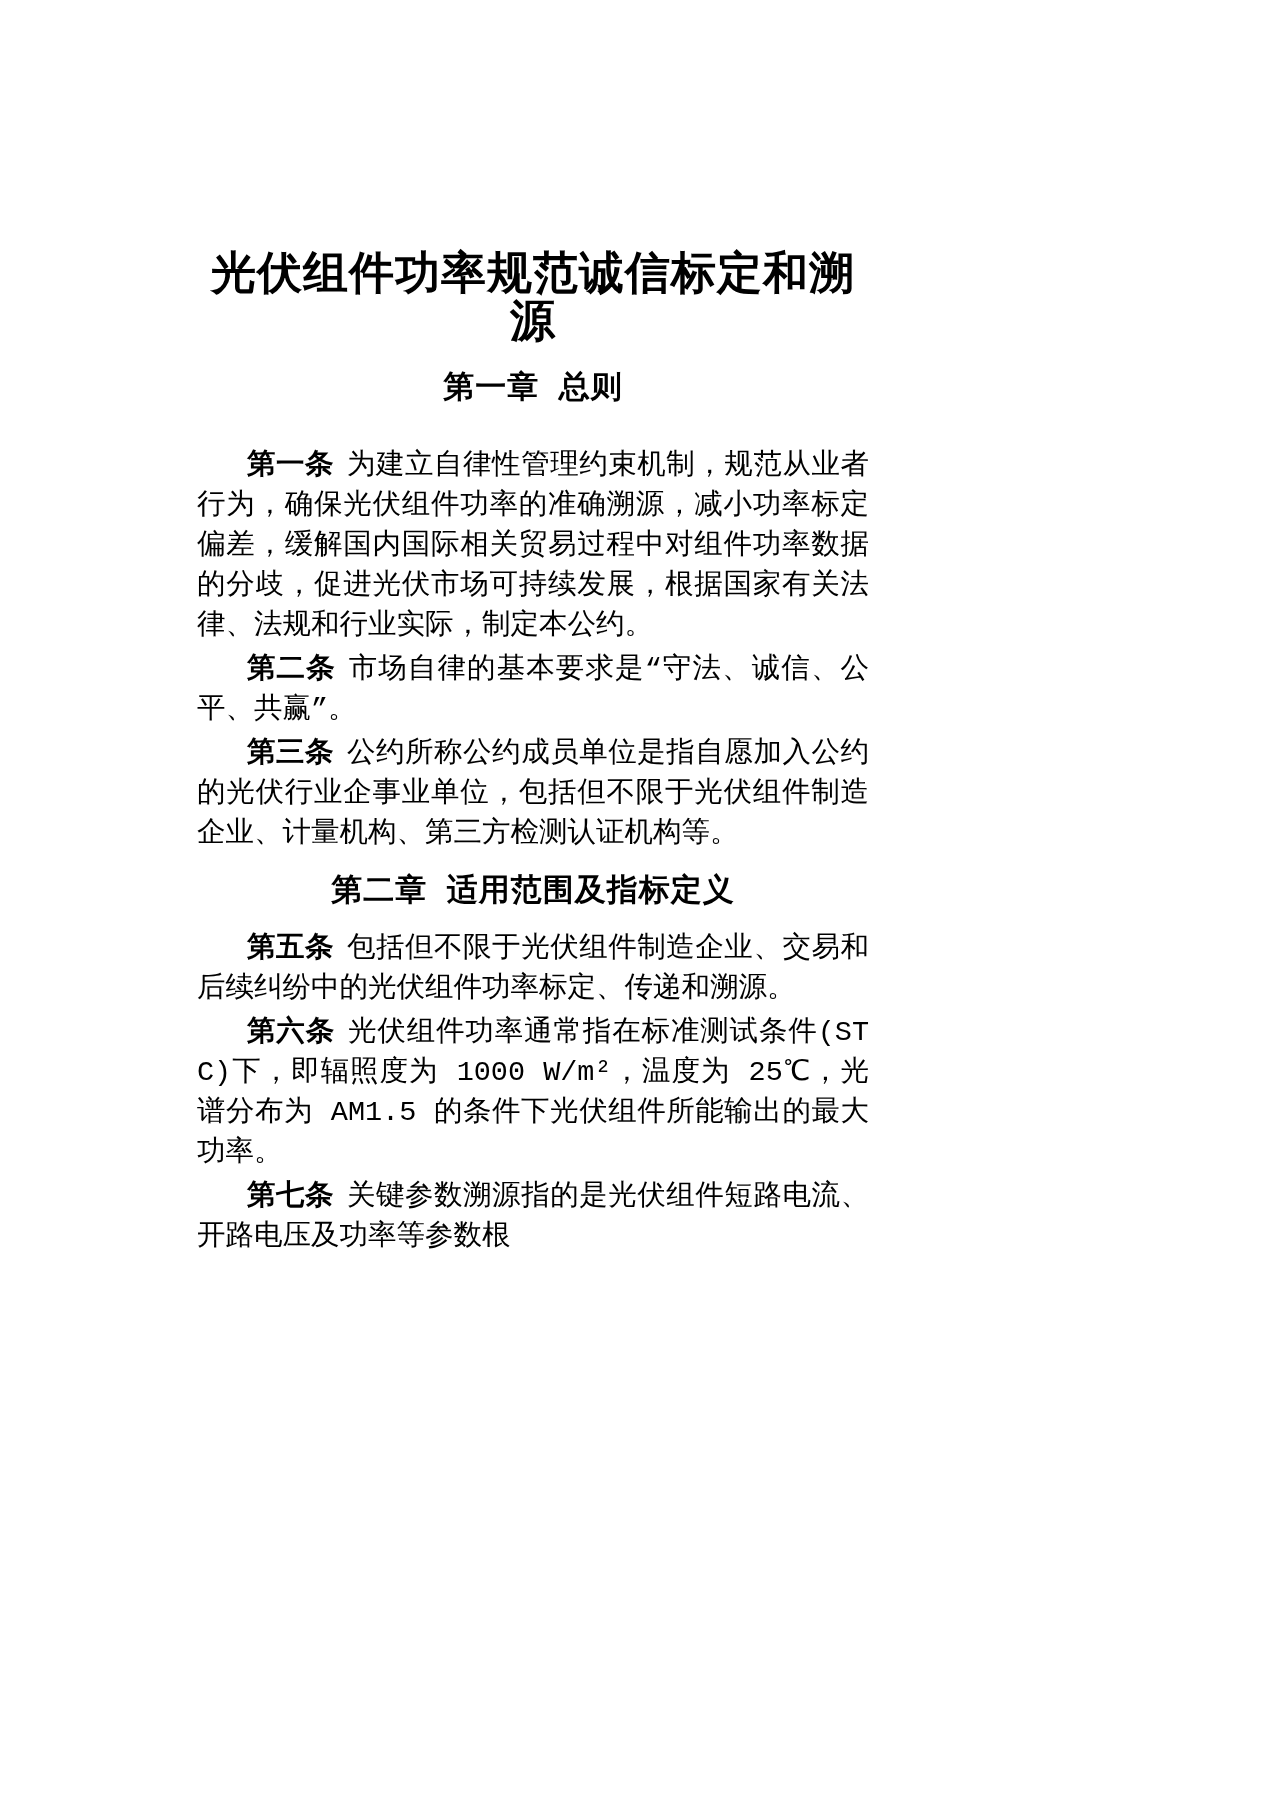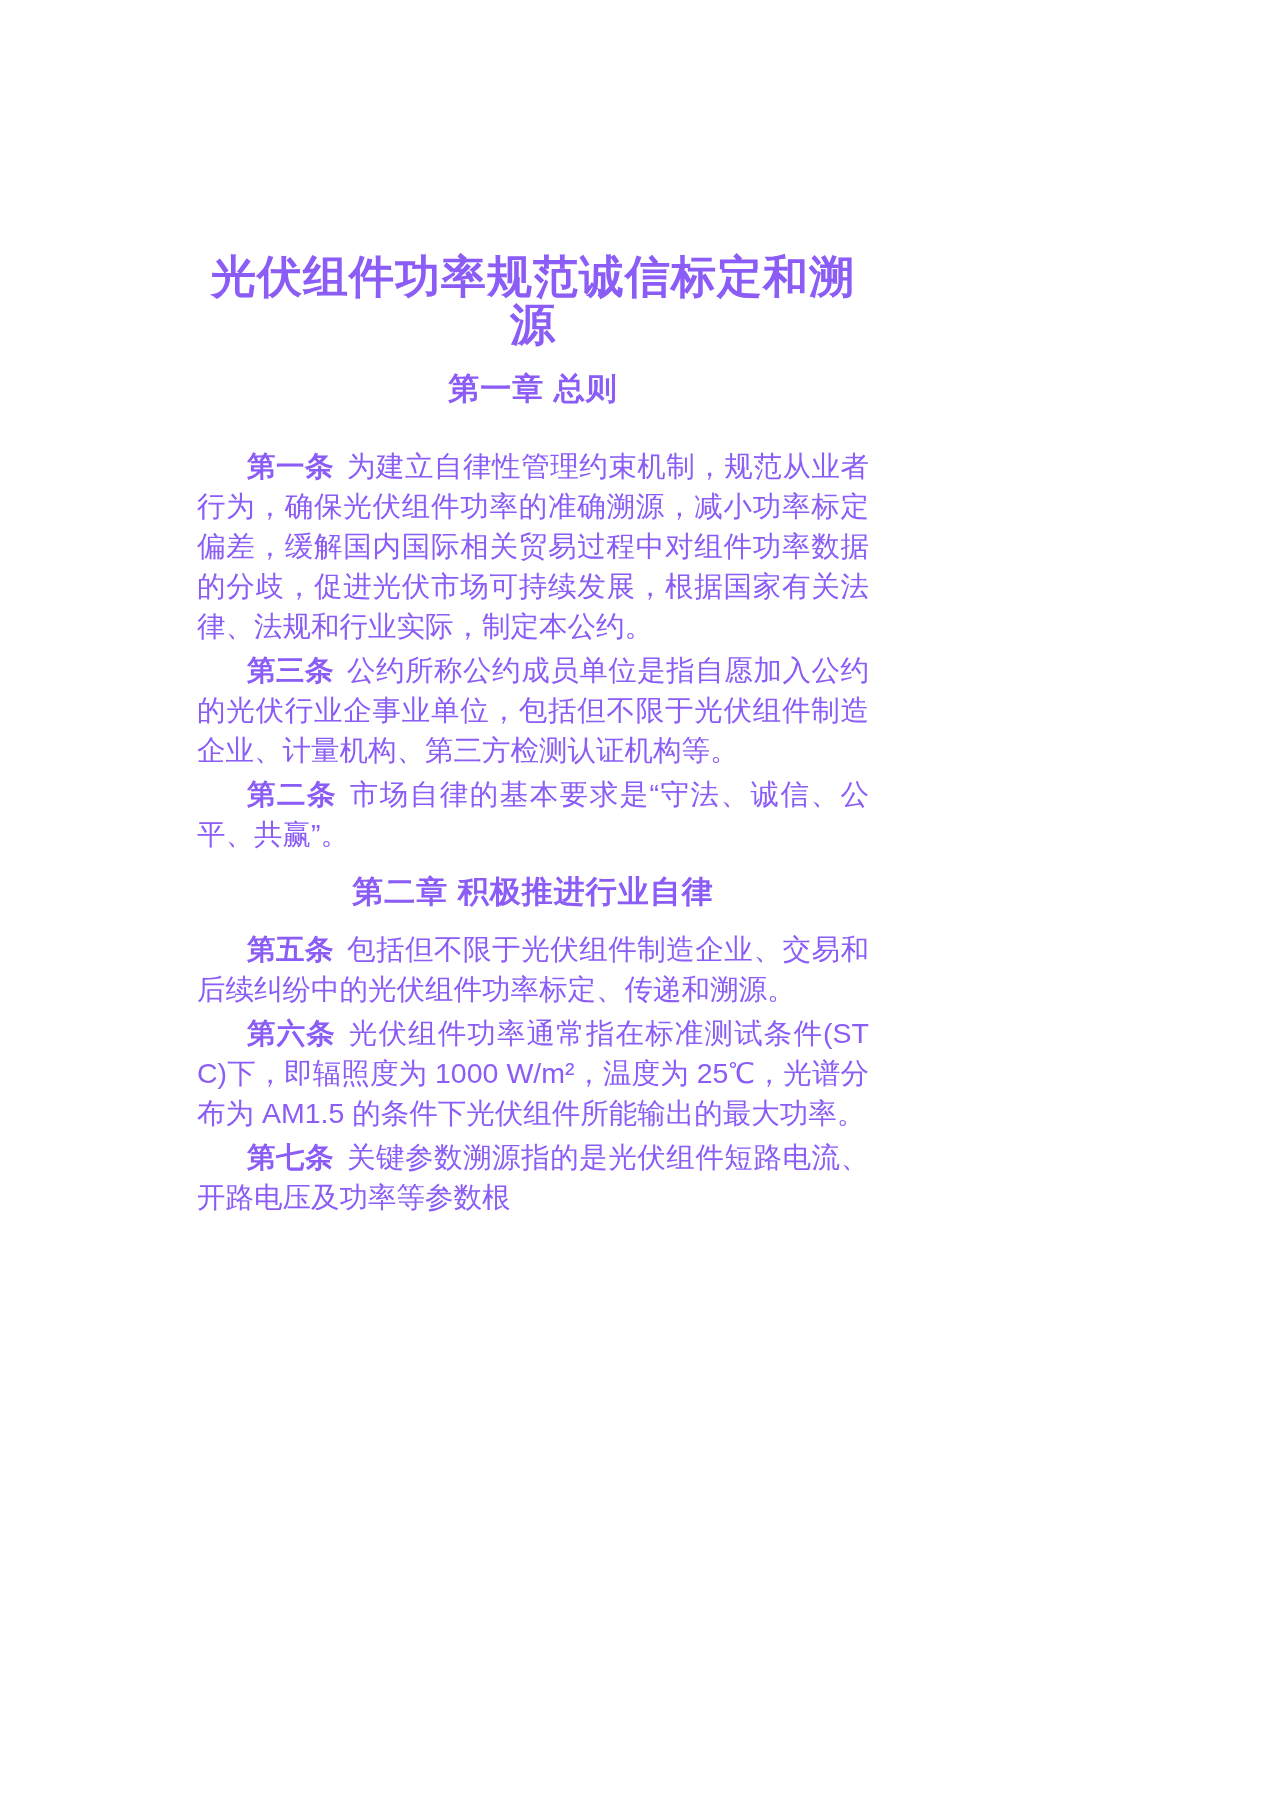--- a/index.html
+++ b/index.html
@@ -6,22 +6,22 @@
     margin: 0;
     padding: 0;
     background: #ffffff;
   }
   .page {
     position: relative;
     width: 1070px;
     height: 1810px;
     background: #ffffff;
     overflow: hidden;
-    font-family: Liberation Sans, sans-serif;
-    color: #8b5cf6;
+    font-family: Liberation Mono, monospace;
+    color: #000000;
     display: flow-root;
   }
   .content {
     padding-left: 193px;
     padding-right: 197px;
   }
   .doc-title {
     margin: 253px 0 0 0;
     font-size: 45px;
     line-height: 48px;
@@ -77,29 +77,29 @@
     <h1 class="doc-title">光伏组件功率规范诚信标定和溯源</h1>
 
 
     <h2 class="chapter-heading first">第一章 总则</h2>
 
     <p class="article first">
       <span class="article-label">第一条</span><span class="article-text">为建立自律性管理约束机制，规范从业者行为，确保光伏组件功率的准确溯源，减小功率标定偏差，缓解国内国际相关贸易过程中对组件功率数据的分歧，促进光伏市场可持续发展，根据国家有关法律、法规和行业实际，制定本公约。</span>
     </p>
 
     <p class="article">
+      <span class="article-label">第二条</span><span class="article-text">市场自律的基本要求是“守法、诚信、公平、共赢”。</span>
+    </p>
+
+    <p class="article">
       <span class="article-label">第三条</span><span class="article-text">公约所称公约成员单位是指自愿加入公约的光伏行业企事业单位，包括但不限于光伏组件制造企业、计量机构、第三方检测认证机构等。</span>
     </p>
 
-    <p class="article">
-      <span class="article-label">第二条</span><span class="article-text">市场自律的基本要求是“守法、诚信、公平、共赢”。</span>
-    </p>
 
-
-    <h2 class="chapter-heading second">第二章 积极推进行业自律</h2>
+    <h2 class="chapter-heading second">第二章 适用范围及指标定义</h2>
 
     <p class="article">
       <span class="article-label">第五条</span><span class="article-text">包括但不限于光伏组件制造企业、交易和后续纠纷中的光伏组件功率标定、传递和溯源。</span>
     </p>
 
     <p class="article">
       <span class="article-label">第六条</span><span class="article-text">光伏组件功率通常指在标准测试条件(STC)下，即辐照度为 1000 W/m²，温度为 25℃，光谱分布为 AM1.5 的条件下光伏组件所能输出的最大功率。</span>
     </p>
 
     <p class="article">

